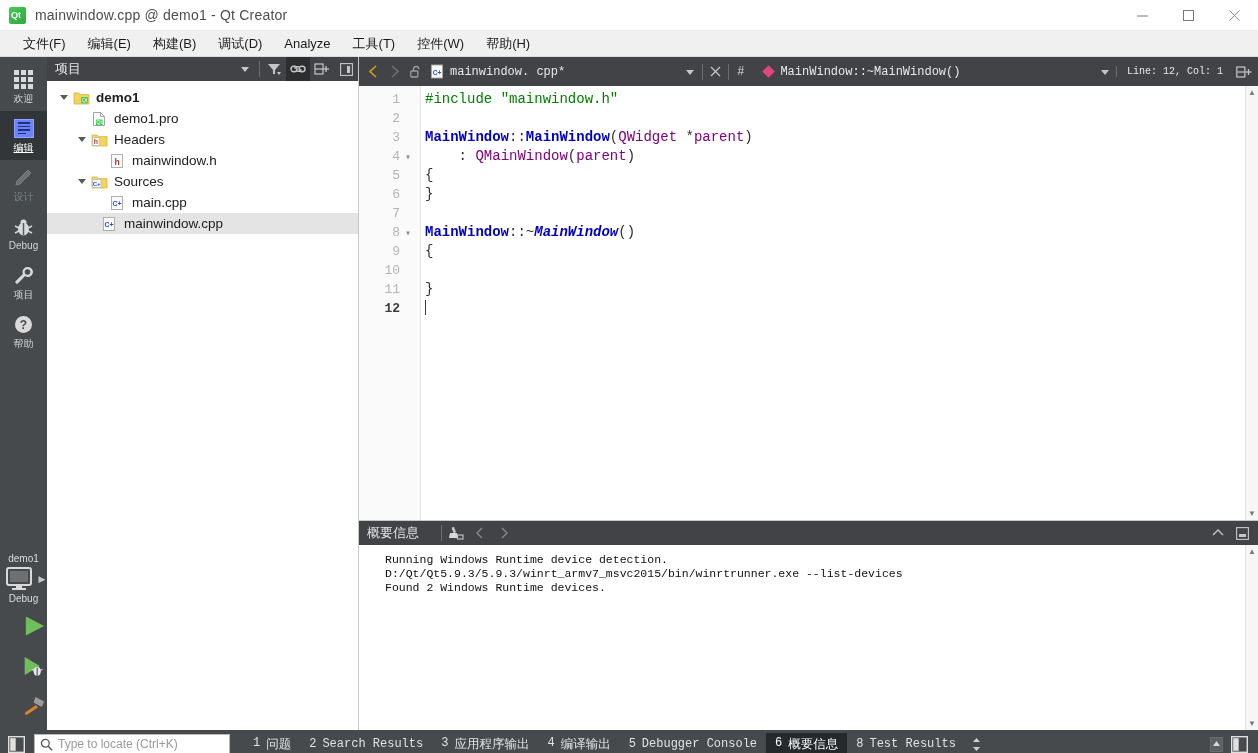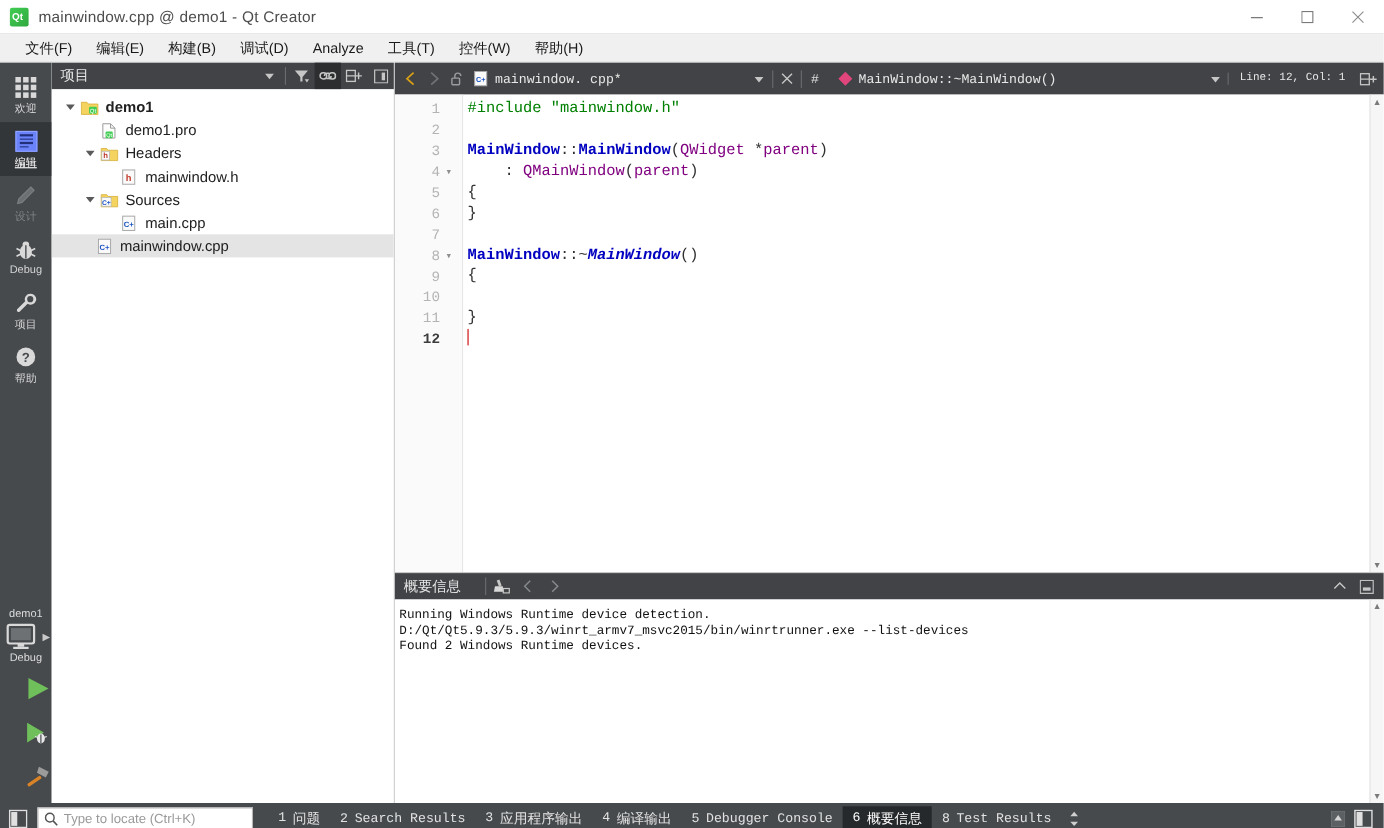--- a/index.html
+++ b/index.html
@@ -110,21 +110,21 @@
     color:#7a7a7a;font-size:8px;}
   .vscroll .arw.bot{position:absolute;bottom:0;left:0;right:0;}
 
   
   .outpane{height:210px;flex:none;display:flex;flex-direction:column;
     border-top:1px solid #c8c8c8;}
   .outhdr{height:24px;background:#414346;display:flex;align-items:center;
     color:#e6e6e6;font-size:13px;padding-left:8px;flex:none;}
   .outbody{flex:1;background:#fff;padding:8px 0 0 4px;overflow:hidden;position:relative;}
   .outline{font-family:"Liberation Mono",monospace;font-size:11.5px;color:#101010;
-    line-height:14px;white-space:pre;}
+    line-height:14px;white-space:pre;margin-left:22px;}
 
   
   .statusbar{height:28px;background:#464a4d;display:flex;align-items:center;
     padding:0 6px;gap:0;}
   .sb-sq{width:21px;height:21px;display:flex;align-items:center;justify-content:center;
     margin-right:7px;}
   .locator{width:196px;height:20px;background:#fff;border:1px solid #b8b8b8;
     display:flex;align-items:center;padding:0 5px;gap:5px;}
   .locator .ph{font-size:12px;color:#9a9a9a;}
   .sbtabs{display:flex;align-items:center;margin-left:14px;gap:0;}
@@ -403,21 +403,21 @@
         <span class="twist"></span>
         <span class="ficon">
           <svg width="16" height="16" viewBox="0 0 16 16">
               <rect x="2.5" y="1.5" width="11" height="13" fill="#fafafa" stroke="#a8a8a8" stroke-width="0.9"></rect>
               <text x="8" y="11.4" text-anchor="middle" font-size="7" font-weight="bold" fill="#1a53c4" font-family="Liberation Sans, sans-serif">C+</text>
             </svg>
         </span>
         <span>main.cpp</span>
       </div>
 
-      <div class="trow sel" style="padding-left:21px;text-align:center;">
+      <div class="trow sel" style="padding-left:36px;">
         <span class="twist"></span>
         <span class="ficon">
           <svg width="16" height="16" viewBox="0 0 16 16">
               <rect x="2.5" y="1.5" width="11" height="13" fill="#fafafa" stroke="#a8a8a8" stroke-width="0.9"></rect>
               <text x="8" y="11.4" text-anchor="middle" font-size="7" font-weight="bold" fill="#1a53c4" font-family="Liberation Sans, sans-serif">C+</text>
             </svg>
         </span>
         <span>mainwindow.cpp</span>
       </div>
     </div>

